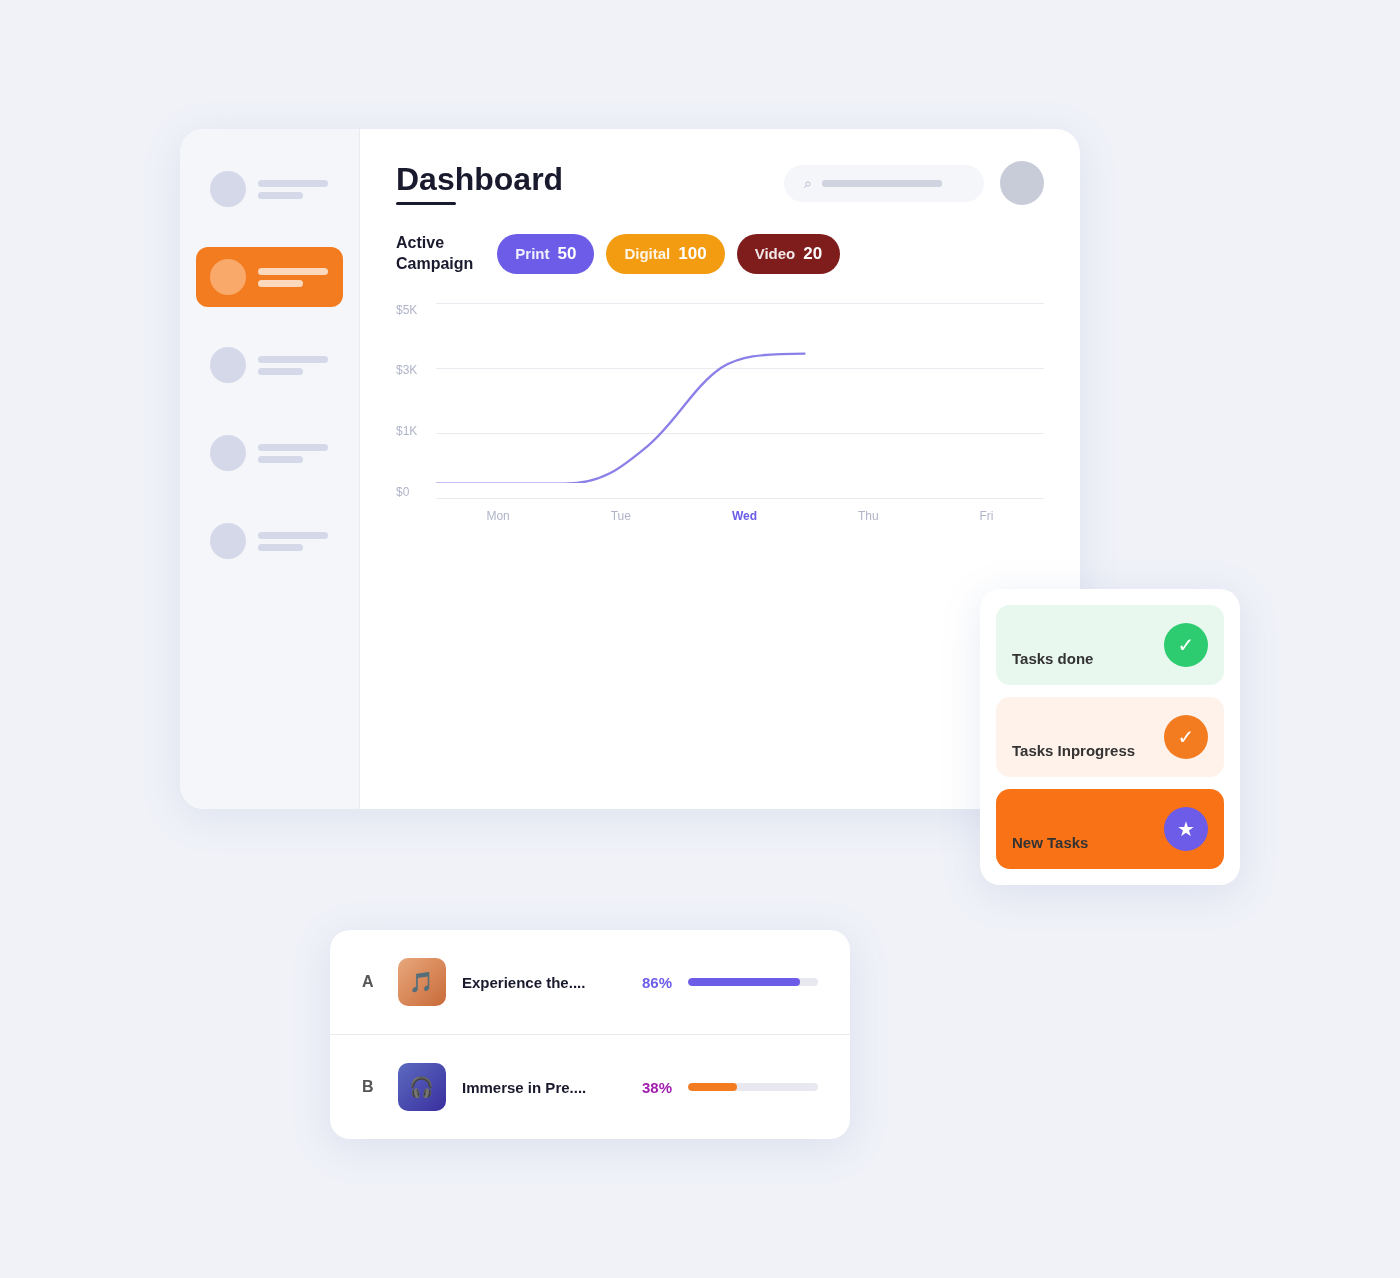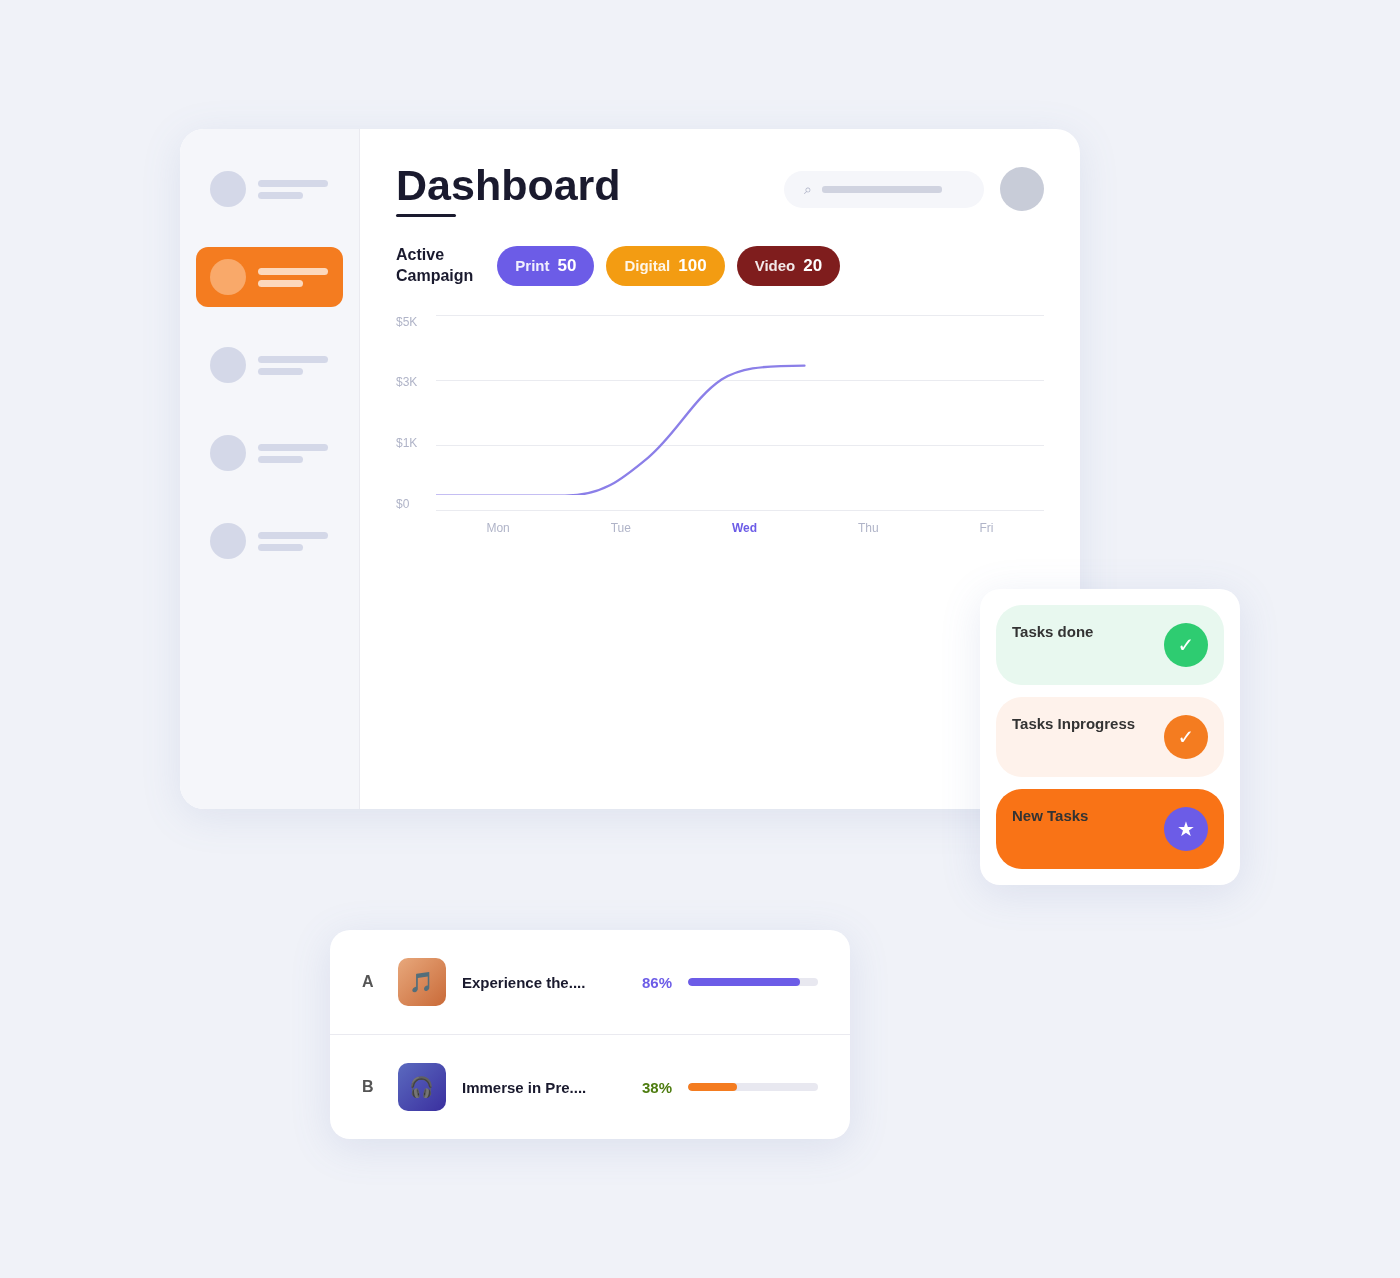--- a/index.html
+++ b/index.html
@@ -102,21 +102,21 @@
     }
 
     
     .header {
       display: flex;
       align-items: center;
       justify-content: space-between;
     }
 
     .header-title {
-      font-size: 43px;
+      font-size: 32px;
       font-weight: 800;
       color: #1a1a2e;
     }
 
     .header-right {
       display: flex;
       align-items: center;
       gap: 16px;
     }
 
@@ -395,21 +395,21 @@
     }
 
     .row-pct {
       font-size: 15px;
       font-weight: 700;
       min-width: 40px;
       text-align: right;
     }
 
     .pct-blue { color: #6c5ce7; }
-    .pct-orange { color: #4d7c0f; }
+    .pct-orange { color: #a21caf; }
 
     .progress-bar-bg {
       width: 130px;
       height: 8px;
       background: #e8e8f0;
       border-radius: 4px;
       overflow: hidden;
     }
 
     .progress-fill {
@@ -436,24 +436,24 @@
       border-radius: 20px;
       box-shadow: 0 8px 40px rgba(100,120,180,0.15);
       padding: 16px;
       display: flex;
       flex-direction: column;
       gap: 12px;
       z-index: 20;
     }
 
     .task-item {
-      border-radius: 26px;
+      border-radius: 14px;
       padding: 18px 16px;
       display: flex;
-      align-items: flex-start;
+      align-items: flex-end;
       justify-content: space-between;
     }
 
     .task-item-done { background: #e8f8ef; }
     .task-item-inprogress { background: #fef2eb; }
     .task-item-new { background: #f97316; }
 
     .task-label {
       font-size: 15px;
       font-weight: 600;

